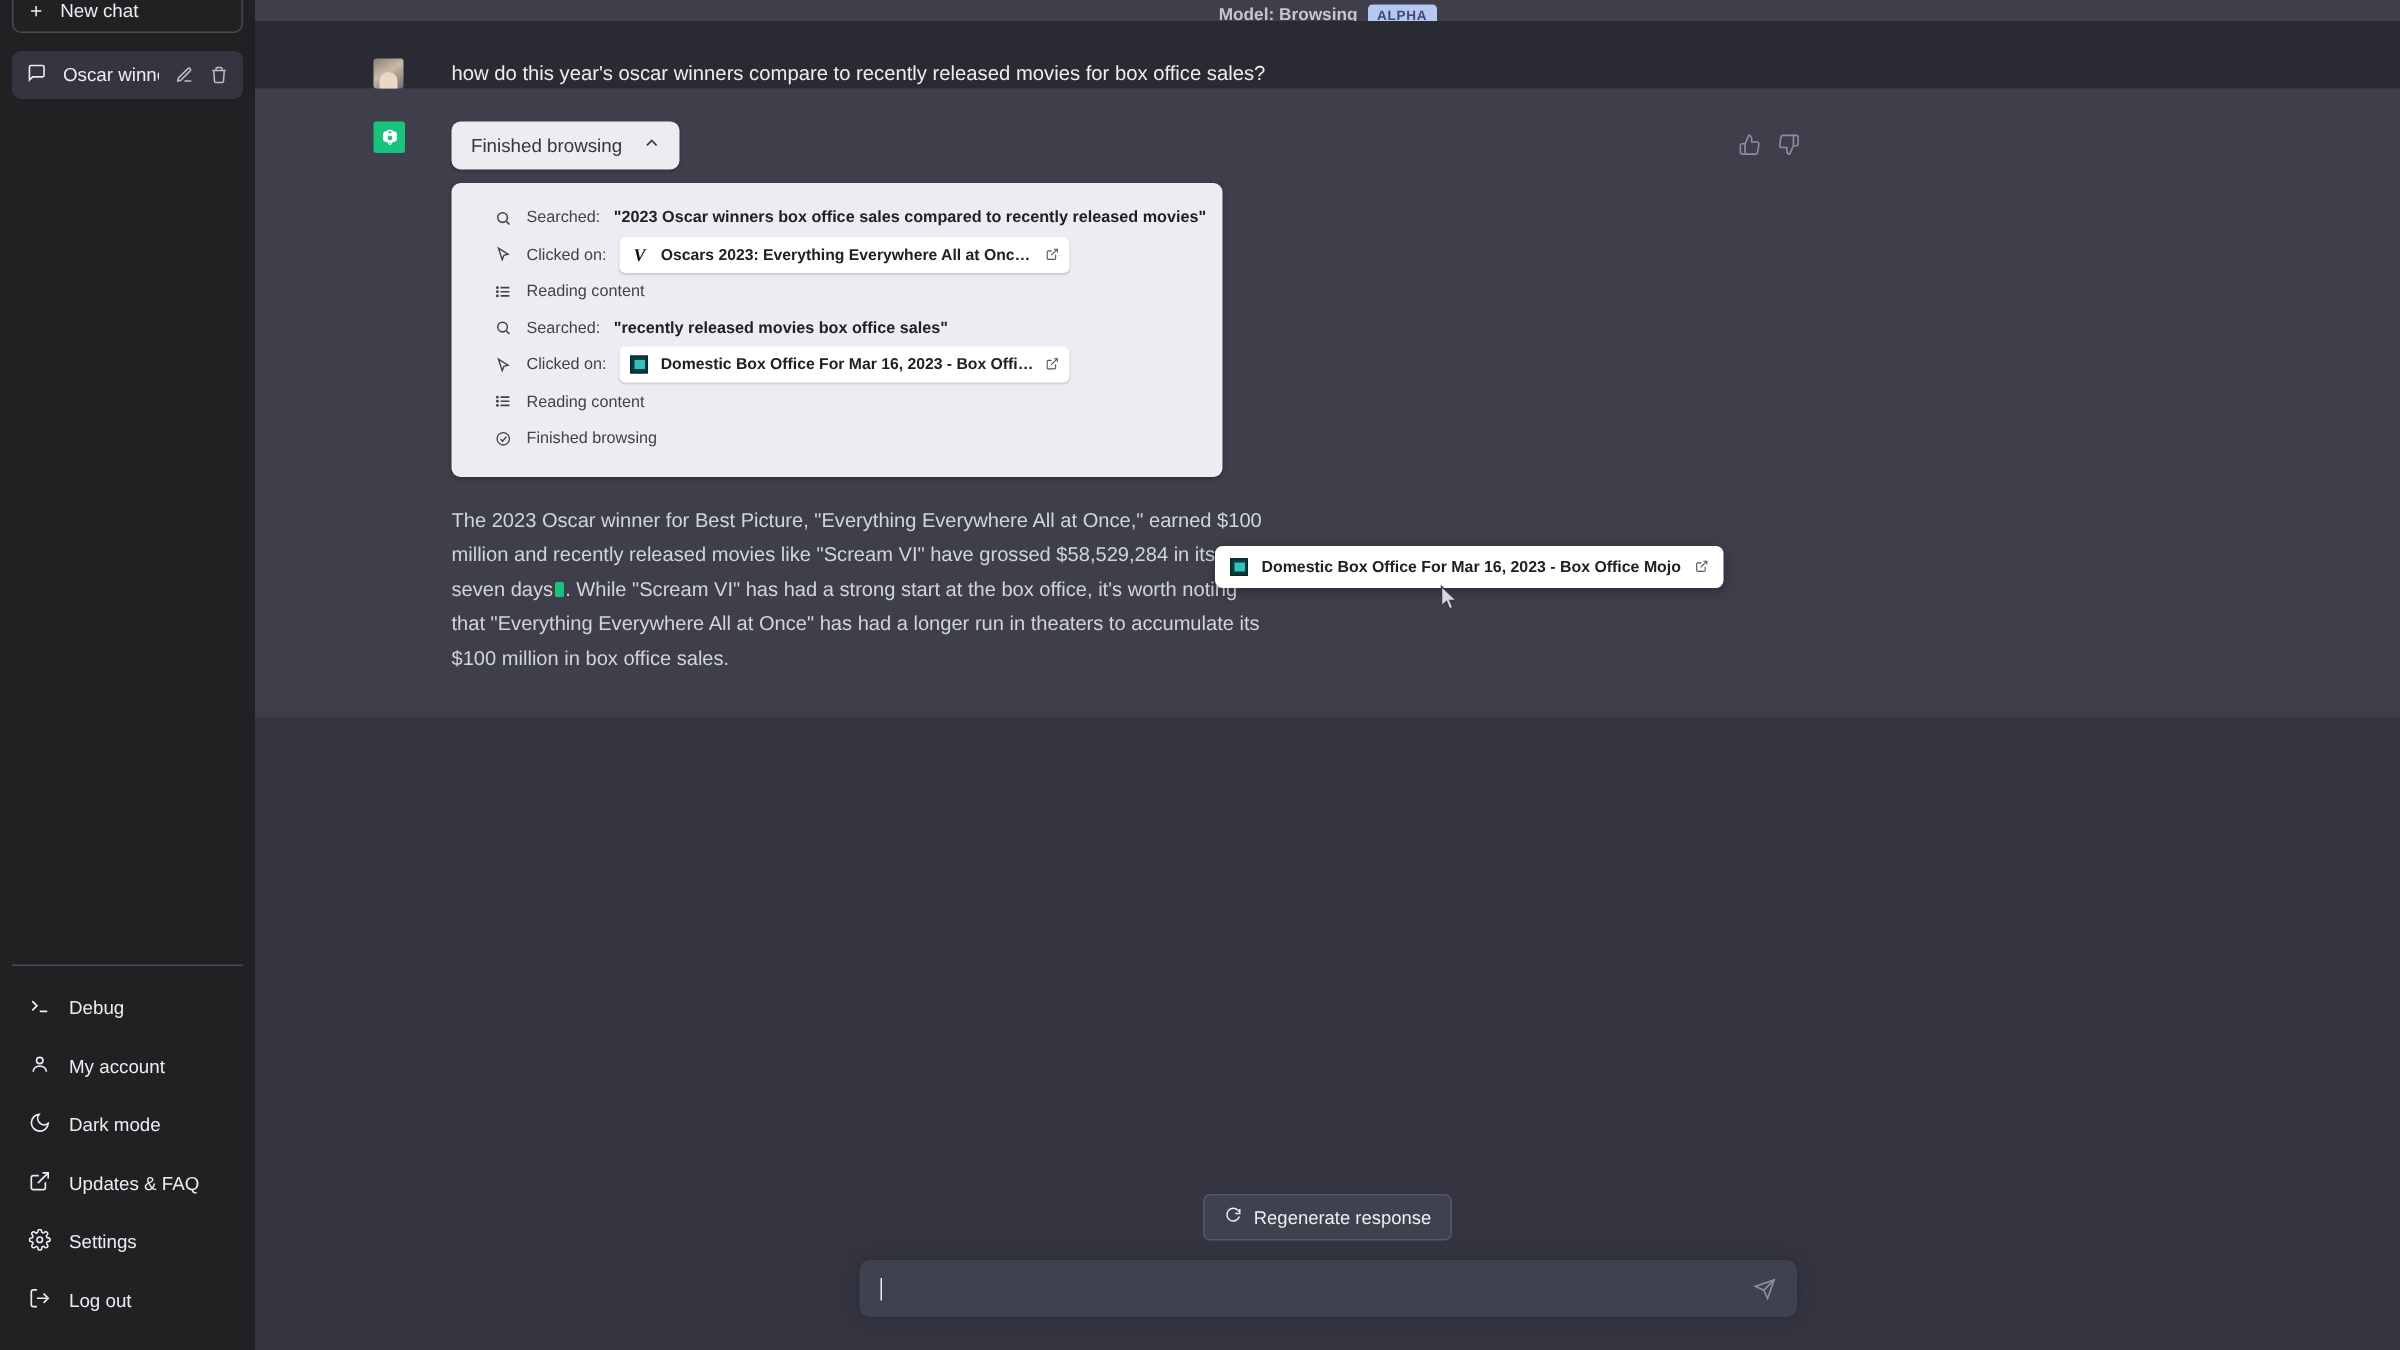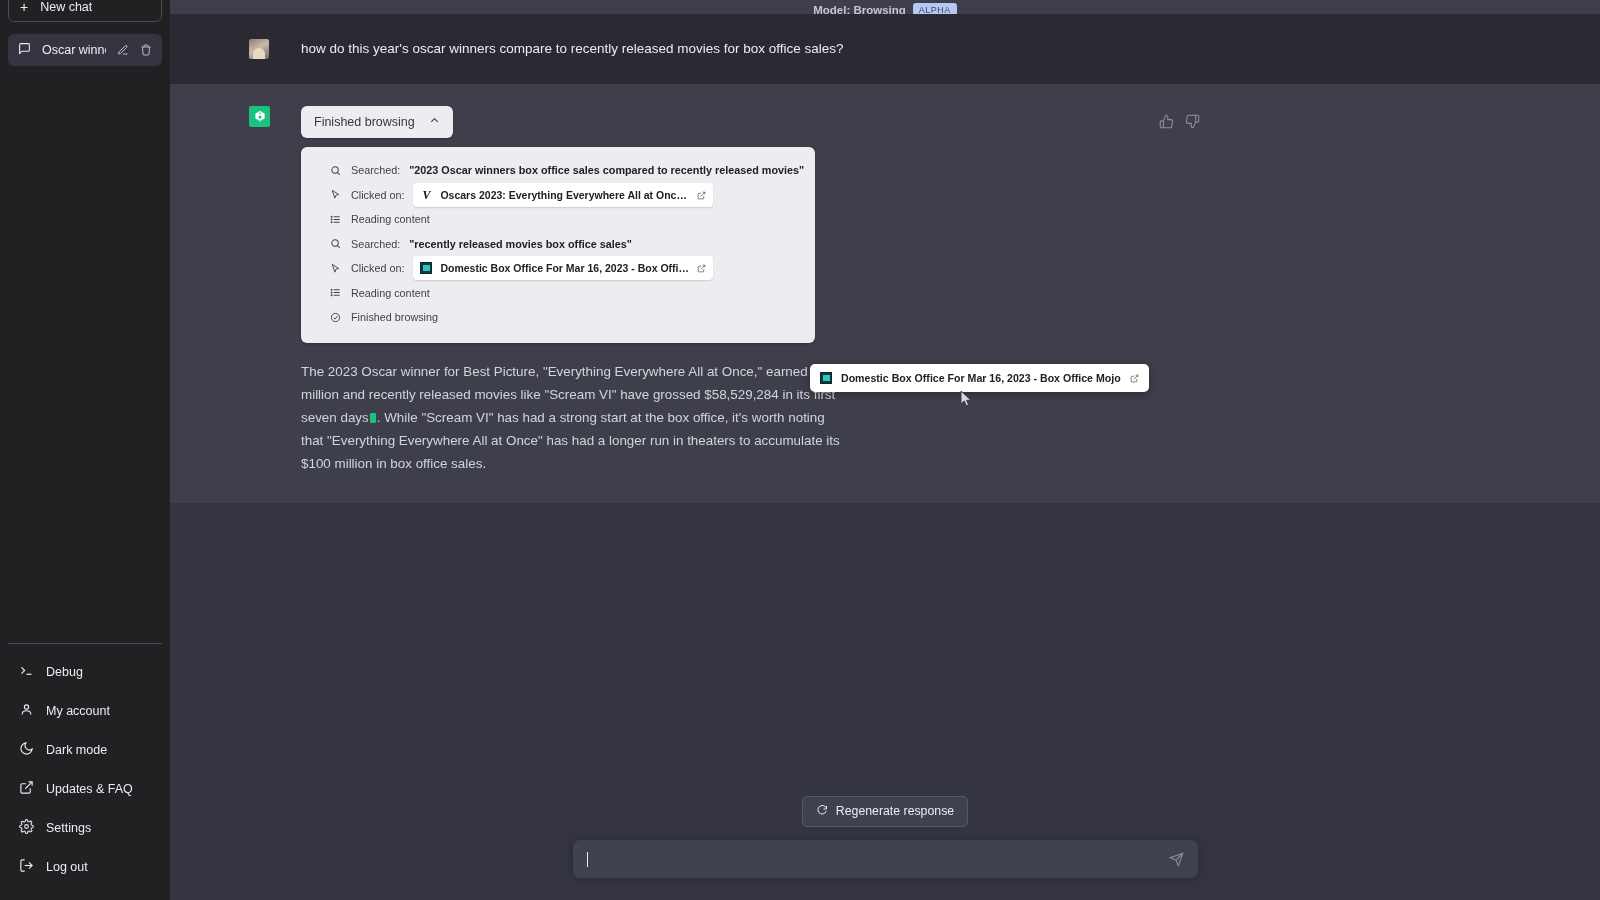--- a/index.html
+++ b/index.html
@@ -55,30 +55,30 @@
 
   .model-bar {
     height: 14px; background: #3e3f4b;
     display: flex; align-items: flex-end; justify-content: center;
     overflow: hidden;
   }
   .model-bar-inner { display: flex; align-items: center; gap: 7px; transform: translateY(3px); margin-top: 20px; }
   .model-label { font-size: 11.5px; color: #c5c5d2; font-weight: 600; }
   .alpha-badge {
     background: #b6c7f2; color: #3c4b73;
-    font-size: 9px; font-weight: 400; letter-spacing: .5px;
+    font-size: 9px; font-weight: 700; letter-spacing: .5px;
     padding: 2px 6px; border-radius: 3px;
   }
 
   .msg-row { display: flex; justify-content: center; }
   .msg-row.user { background: #2a2b32; }
   .msg-row.assistant { background: #3e3f4b; }
   .msg-inner { width: 100%; max-width: 1340px; display: flex; padding: 0 22px; position: relative; }
 
-  .user .msg-inner { padding-top: 25px; padding-bottom: 25px; }
+  .user .msg-inner { padding-top: 25px; }
   .assistant .msg-inner { padding-top: 22px; padding-bottom: 28px; justify-content: space-between; }
 
   .avatar-col { width: 64px; flex: 0 0 64px; display: flex; justify-content: flex-start; padding-left: 12px; }
   .avatar {
     width: 20px; height: 20px; border-radius: 2px;
     background: linear-gradient(150deg,#8a7d74 0%, #c9b9a6 45%, #6d6a70 100%);
     overflow: hidden; position: relative;
   }
   .avatar::after {
     content:""; position: absolute; left: 4px; top: 9px;
@@ -147,21 +147,21 @@
   
   #cursor { position: absolute; left: 790px; top: 390px; z-index: 60; }
 
   
   #composer-area {
     position: absolute; left: 0; right: 0; bottom: 0;
     display: flex; flex-direction: column; align-items: center;
     background: #343541; padding-bottom: 22px;
   }
   .regen {
-    display: inline-flex; align-items: flex-start; gap: 8px;
+    display: inline-flex; align-items: center; gap: 8px;
     border: 1px solid #565869; border-radius: 5px;
     background: #40414f; color: #ececf1;
     font-size: 12.3px; padding: 7px 13px; cursor: pointer;
     margin-bottom: 13px;
   }
   .composer {
     width: 625px; height: 38px; background: #40414f;
     border-radius: 7px; display: flex; align-items: center;
     padding: 0 14px; box-shadow: 0 0 12px rgba(0,0,0,.22);
     position: relative;

